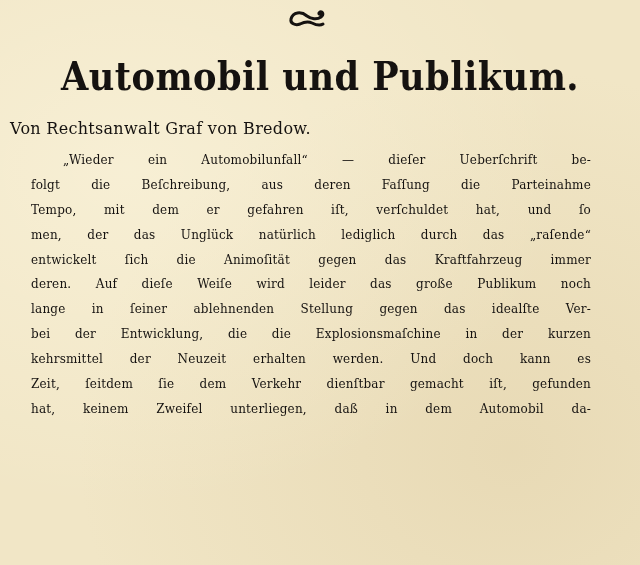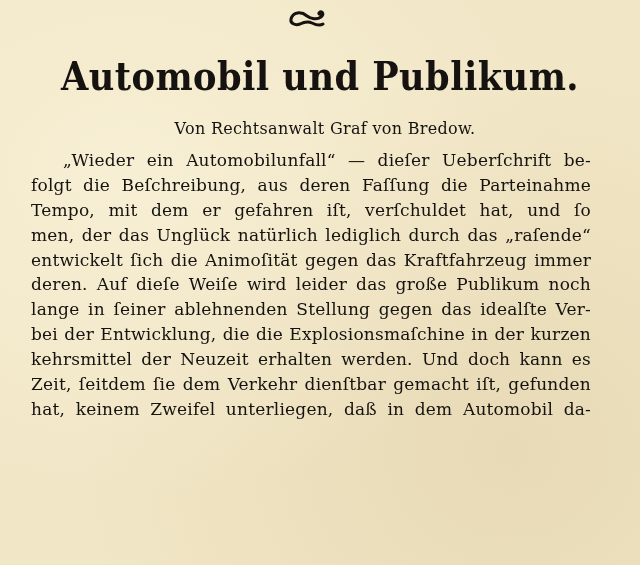--- a/index.html
+++ b/index.html
@@ -16,29 +16,29 @@
   .ornament {
     position: absolute; left: 287px; top: 8px; width: 42px; height: 22px;
   }
   .title {
     position: absolute; left: 0; top: 46px; width: 640px; text-align: center;
     font-family: "DejaVu Serif", serif; font-weight: bold;
     font-size: 40px; letter-spacing: 0.5px; line-height: 60px;
     transform: scaleX(0.88); transform-origin: center;
   }
   .byline {
-    position: absolute; left: 0; top: 117px; width: 640px; text-align: center;
+    position: absolute; left: 0; top: 117px; width: 640px; text-align: left;
     font-family: "DejaVu Serif", serif; font-size: 16px; line-height: 24px;
     letter-spacing: 0.3px; padding-left: 10px; box-sizing: border-box;
   }
   .body {
     position: absolute; left: 31px; top: 148px; width: 560px;
   }
   .line {
-    font-family: "DejaVu Serif", serif; font-size: 17px;
+    font-family: "DejaVu Serif", serif; font-size: 12px;
     height: 24.9px; line-height: 24.9px;
     white-space: nowrap; text-align: justify; text-align-last: justify;
     letter-spacing: 0.2px;
   }
   .line.indent { padding-left: 32px; }
 </style>
 </head>
 <body>
 
 <div class="page">

